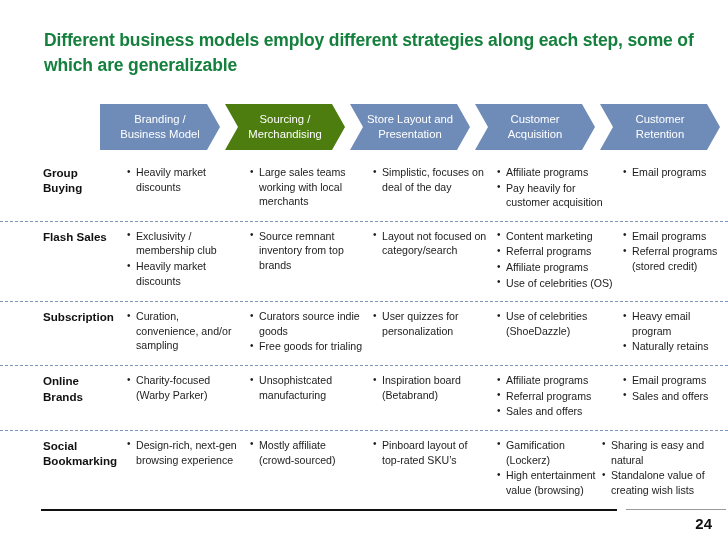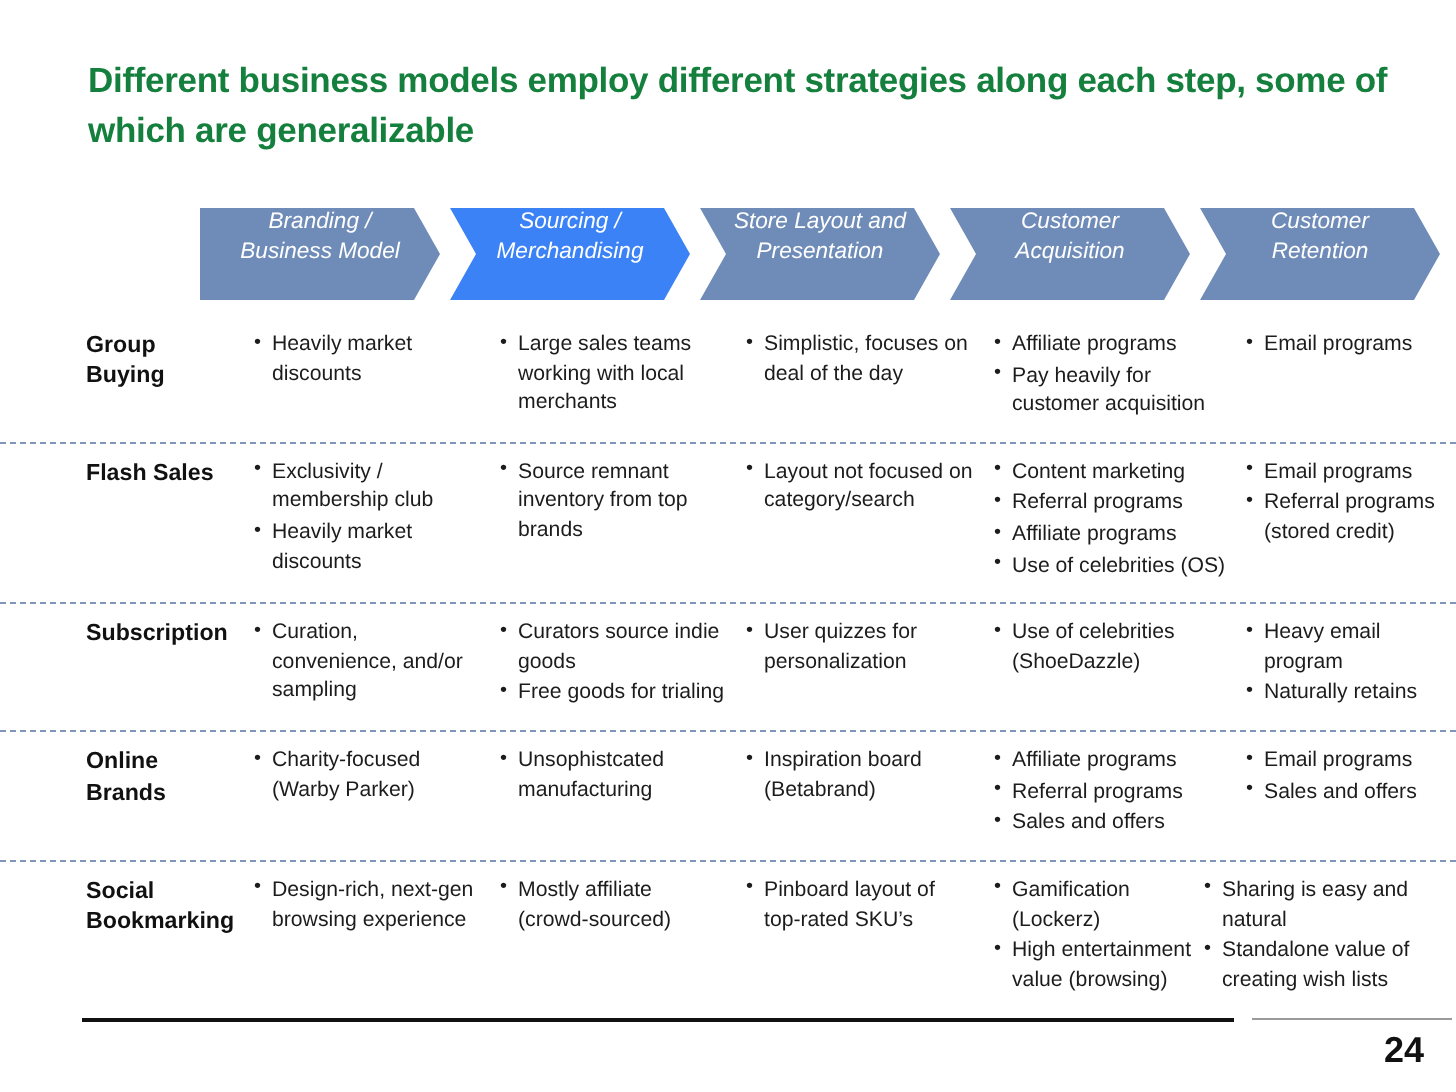--- a/index.html
+++ b/index.html
@@ -41,28 +41,27 @@
   .chevron {
     position: relative;
     flex: 1 1 0;
     height: 46px;
     background: #6f8cb9;
     color: #ffffff;
     font-size: 11.3px;
     line-height: 1.32;
     text-align: center;
     display: flex;
-    align-items: flex-start;
+    align-items: center;
     justify-content: center;
     padding: 0 9px;
     box-sizing: border-box;
     margin-right: 5px;
     -webkit-clip-path: polygon(0 0, calc(100% - 13px) 0, 100% 50%, calc(100% - 13px) 100%, 0 100%, 13px 50%);
     clip-path: polygon(0 0, calc(100% - 13px) 0, 100% 50%, calc(100% - 13px) 100%, 0 100%, 13px 50%);
-    font-style: italic;
   }
   .chevron.first {
     -webkit-clip-path: polygon(0 0, calc(100% - 13px) 0, 100% 50%, calc(100% - 13px) 100%, 0 100%);
     clip-path: polygon(0 0, calc(100% - 13px) 0, 100% 50%, calc(100% - 13px) 100%, 0 100%);
   }
   .chevron.last { margin-right: 0; }
   .chevron span { display: block; }
 
   
   #matrix {
@@ -140,38 +139,38 @@
     left: 626px;
     top: 509px;
     width: 100px;
     height: 1.2px;
     background: #9a9a9a;
   }
   #page-number {
     position: absolute;
     right: 16px;
     top: 515px;
-    font-size: 18px;
+    font-size: 15px;
     font-weight: bold;
     color: #111111;
   }
 </style>
 </head>
 <body>
 
 <div id="slide-title">Different business models employ different strategies along each step, some of which are generalizable</div>
 
 <div id="chevron-band">
     <div class="chevron first" style="background: rgb(111, 140, 185); color: rgb(255, 255, 255);">
       <div>
         <span>Branding /</span>
         <span>Business Model</span>
       </div>
     </div>
-    <div class="chevron" style="background: #3b82f6; color: rgb(255, 255, 255);">
+    <div class="chevron" style="background: #4d7c0f; color: rgb(255, 255, 255);">
       <div>
         <span>Sourcing /</span>
         <span>Merchandising</span>
       </div>
     </div>
     <div class="chevron" style="background: rgb(111, 140, 185); color: rgb(255, 255, 255);">
       <div>
         <span>Store Layout and</span>
         <span>Presentation</span>
       </div>

